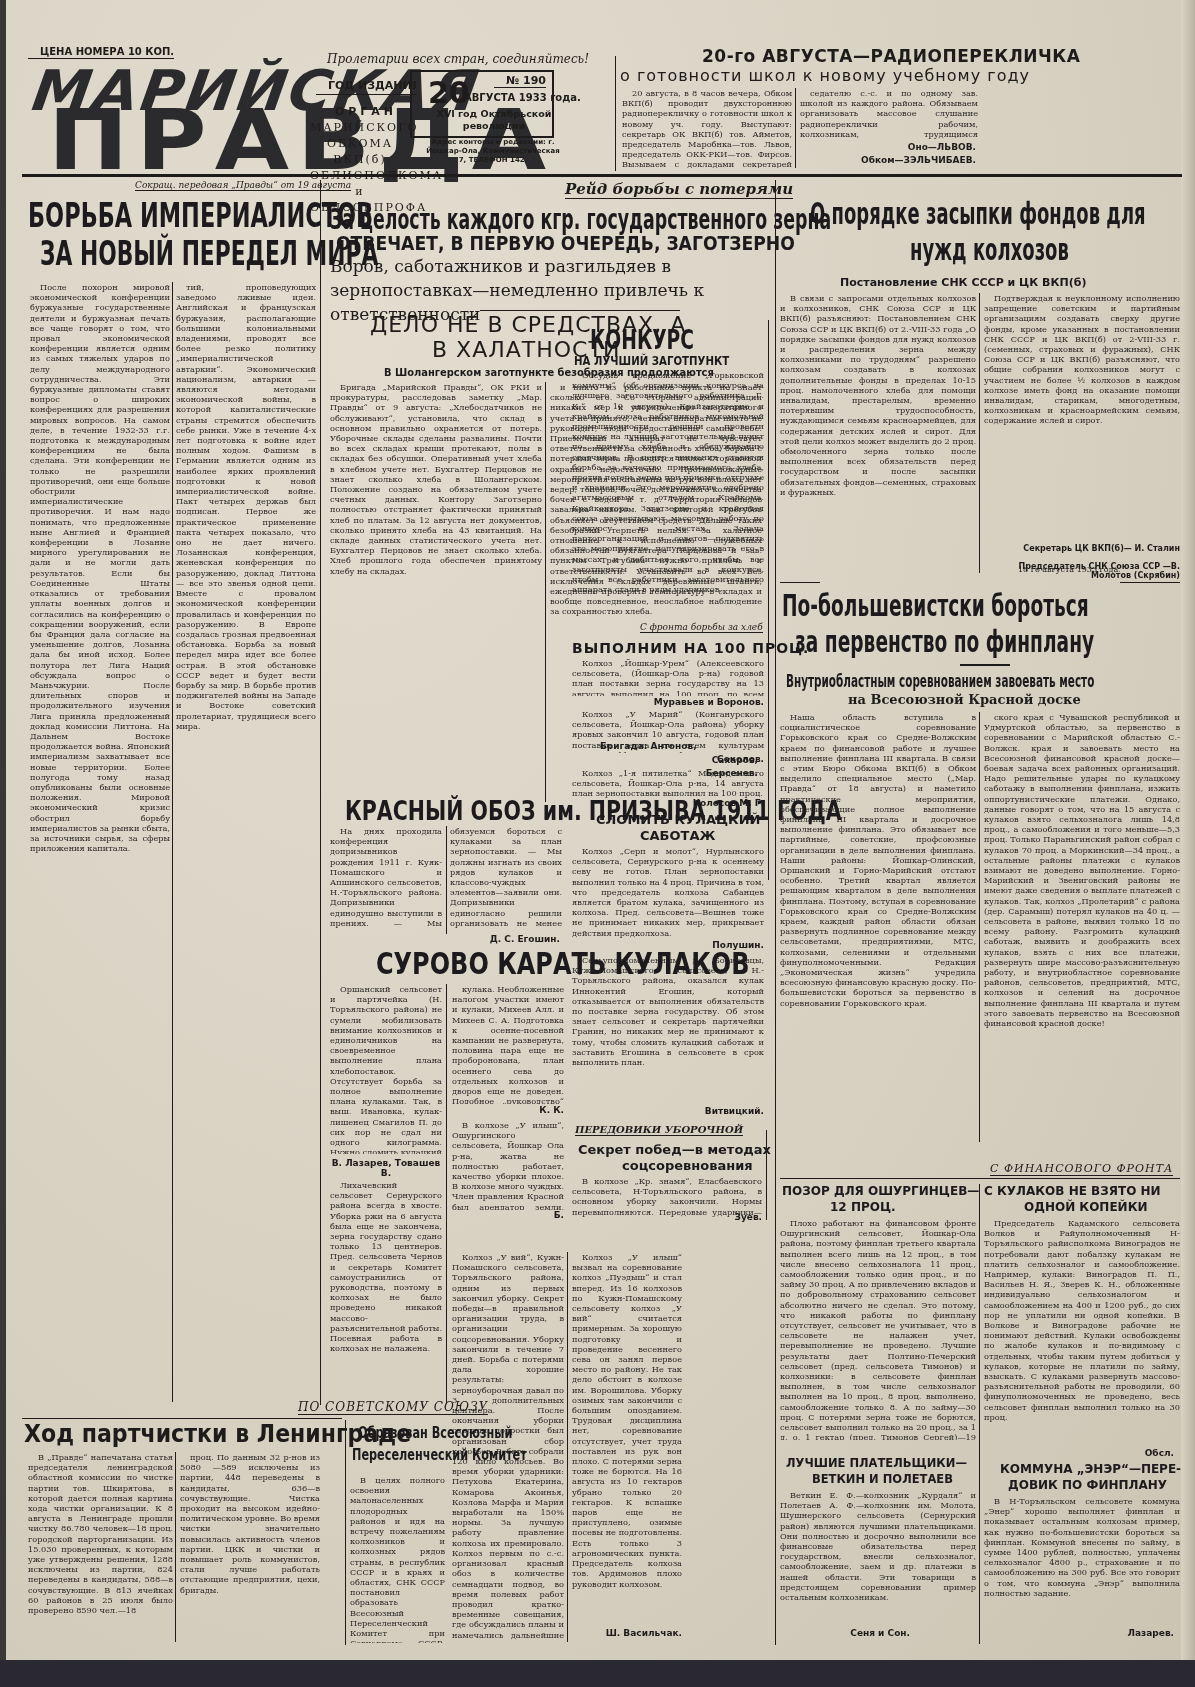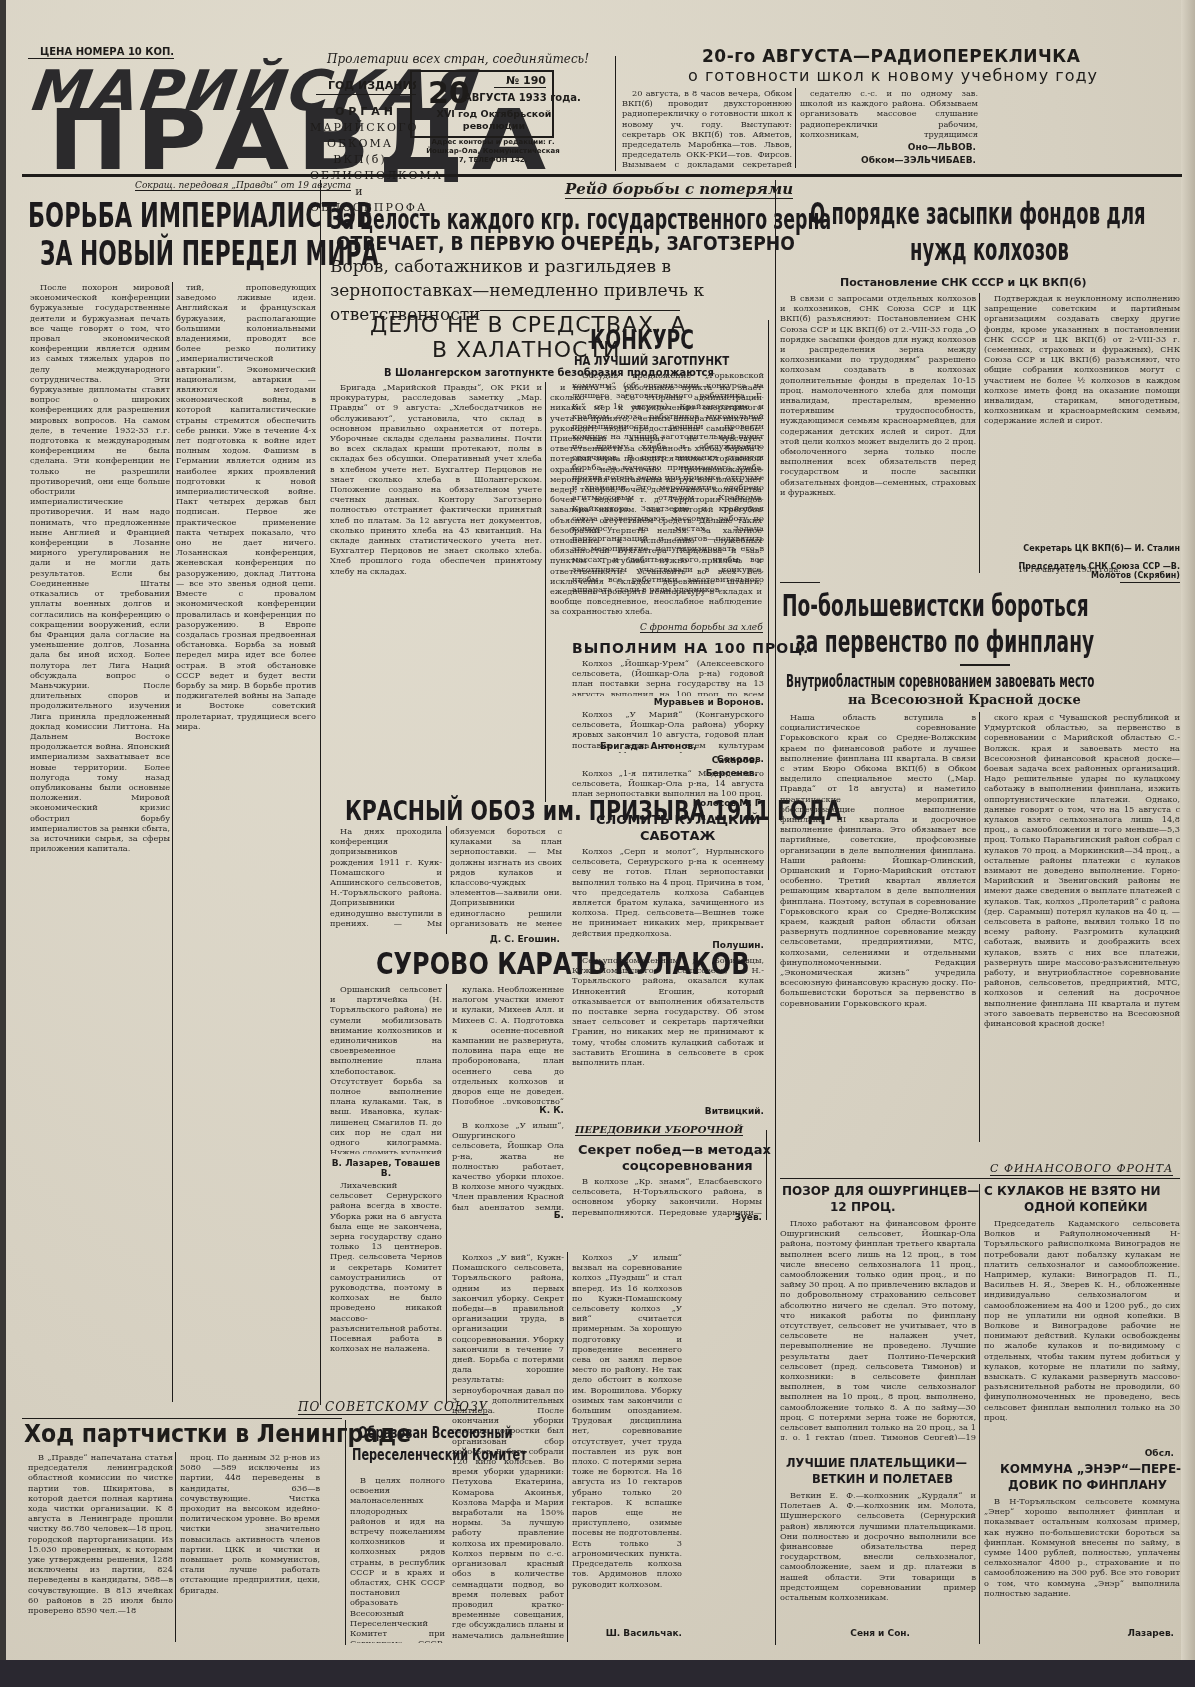--- a/index.html
+++ b/index.html
@@ -74,21 +74,21 @@
     <div class="abs bold-sans" style="right:6px;top:2px;font-size:11px;border-bottom:1px solid #1e1c1a;">№ 190</div>
     <div class="abs bold-sans" style="left:4px;top:6px;font-size:30px;line-height:30px;">20</div>
     <div class="abs bold-sans" style="left:40px;top:20px;font-size:10px;white-space:nowrap;">АВГУСТА 1933 года.</div>
     <div class="abs bold-sans" style="left:10px;top:36px;width:120px;font-size:9.5px;text-align:center;line-height:12px;">XVI год Октябрьской революции</div>
   </div>
   <div class="abs bold-sans" style="left:410px;top:138px;width:142px;font-size:7px;line-height:9px;text-align:center;">Адрес конторы и редакции: г. Йошкар-Ола, Коммунистическая 7, ТЕЛЕФОН 142.</div>
 
   <div class="vrule" style="left:615px;top:56px;height:115px;"></div>
 
   <div class="abs bold-sans" style="left:690px;top:46px;font-size:17px;letter-spacing:0.5px;">20-го АВГУСТА—РАДИОПЕРЕКЛИЧКА</div>
-  <div class="abs" style="left:688px;top:66px;font-family:'DejaVu Sans',sans-serif;font-size:16px;letter-spacing:1px;white-space:nowrap;">о готовности школ к новому учебному году</div>
+  <div class="abs" style="left:620px;top:66px;font-family:'DejaVu Sans',sans-serif;font-size:16px;letter-spacing:1px;white-space:nowrap;">о готовности школ к новому учебному году</div>
   <div class="abs body-text" style="left:622px;top:88px;width:170px;height:80px;">20 августа, в 8 часов вечера, Обком ВКП(б) проводит двухстороннюю радиоперекличку о готовности школ к новому уч. году. Выступают: секретарь ОК ВКП(б) тов. Айметов, председатель Маробнка—тов. Львов, председатель ОКК-РКИ—тов. Фирсов. Вызываем с докладами секретарей райкомов, председателей Рииков, зав. РОНО, по одному пред-</div>
   <div class="vrule" style="left:795px;top:88px;height:80px;"></div>
   <div class="abs body-text" style="left:800px;top:88px;width:178px;height:52px;">седателю с.-с. и по одному зав. школой из каждого района. Обязываем организовать массовое слушание радиопереклички рабочим, колхозникам, трудящимся единоличникам. Широко оповестить через райгазеты, сельсоветы и колхозы.</div>
   <div class="abs sig" style="left:860px;top:142px;width:116px;">Оно—ЛЬВОВ.</div>
   <div class="abs sig" style="left:860px;top:155px;width:116px;">Обком—ЗЭЛЬЧИБАЕВ.</div>
 
   <div class="abs italic-serif" style="left:135px;top:180px;font-size:9px;border-bottom:1px solid #1e1c1a;">Сокращ. передовая „Правды“ от 19 августа</div>
   <div class="abs headline" style="left:28px;top:196px;font-size:33px;transform:scaleX(0.68);letter-spacing:0px;">БОРЬБА ИМПЕРИАЛИСТОВ</div>
   <div class="abs headline" style="left:40px;top:234px;font-size:33px;transform:scaleX(0.66);">ЗА НОВЫЙ ПЕРЕДЕЛ МИРА</div>
   <div class="abs body-text" style="left:30px;top:282px;width:140px;height:1120px;">После похорон мировой экономической конференции буржуазные государственные деятели и буржуазная печать все чаще говорят о том, что провал экономической конференции является одним из самых тяжелых ударов по делу международного сотрудничества. Эти буржуазные дипломаты ставят вопрос о широких конференциях для разрешения мировых вопросов. На самом деле, в течение 1932-33 г.г. подготовка к международным конференциям не была сделана. Эти конференции не только не разрешили противоречий, они еще больше обострили империалистические противоречия. И нам надо понимать, что предложенные ныне Англией и Францией конференции в Лозанне мирного урегулирования не дали и не могли дать результатов. Если бы Соединенные Штаты отказались от требования уплаты военных долгов и согласились на конференцию о сокращении вооружений, если бы Франция дала согласие на уменьшение долгов, Лозанна дала бы иной исход. Более полутора лет Лига Наций обсуждала вопрос о Маньчжурии. После длительных споров и продолжительного изучения Лига приняла предложенный доклад комиссии Литтона. На Дальнем Востоке продолжается война. Японский империализм захватывает все новые территории. Более полугода тому назад опубликованы были основные положения. Мировой экономический кризис обострил борьбу империалистов за рынки сбыта, за источники сырья, за сферы приложения капитала.</div>

